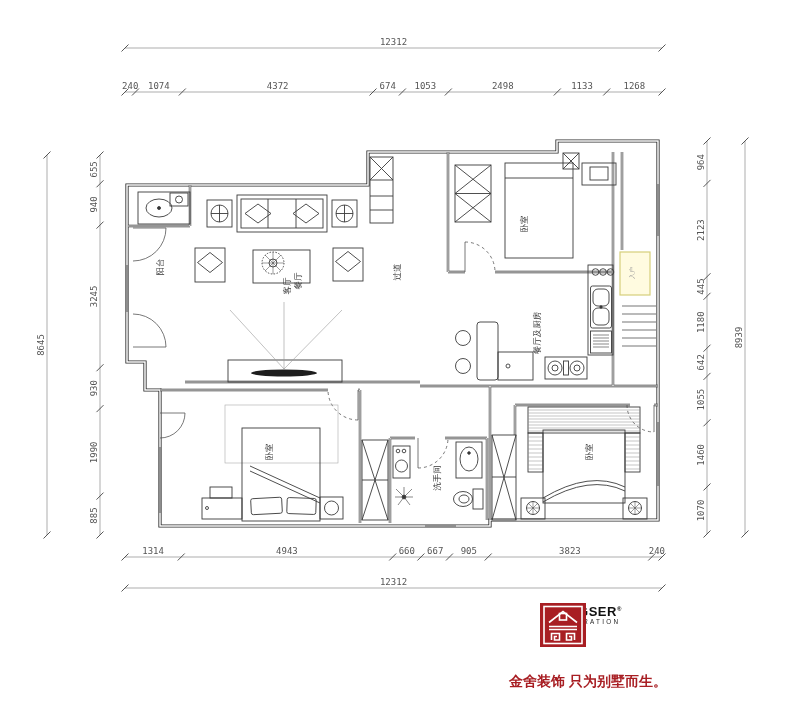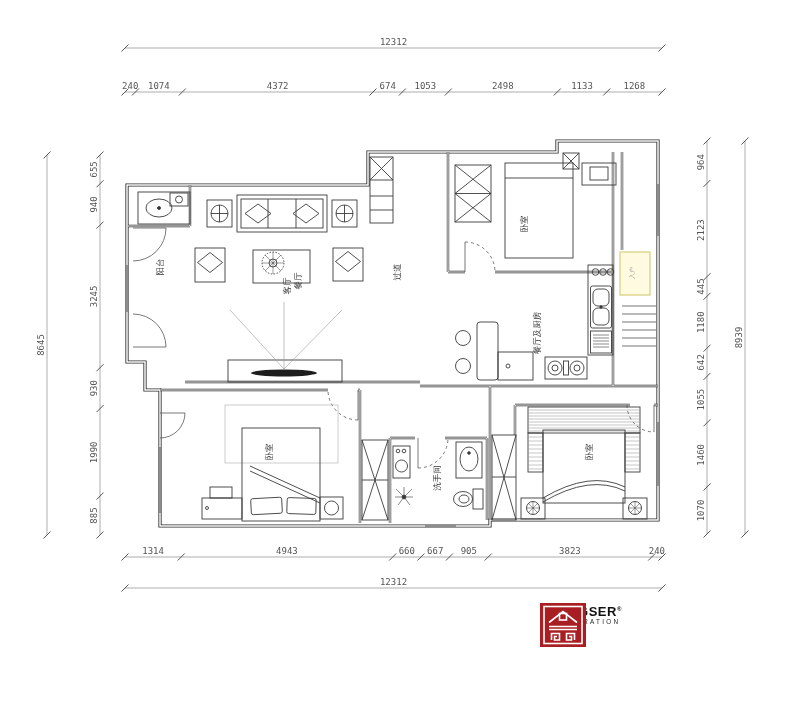--- a/index.html
+++ b/index.html
@@ -328,14 +328,15 @@
       <path d="M9,19.5 L23,8.5 L37,19.5"></path>
       <rect x="19.5" y="10.5" width="7" height="6.5"></rect>
       <path d="M9,23.5 H37 M9,26.5 H37"></path>
       <path d="M11.5,37 V30.5 H19.5 V37 H14.5 V33.5 H17"></path>
       <path d="M34.5,37 V30.5 H26.5 V37 H31.5 V33.5 H29"></path>
     </g>
   </svg>
   <div class="brand"><span>KINGSER</span><sup>®</sup></div>
   <div class="brand-sub">DECORATION</div>
 </div>
+<div class="slogan" style="color: rgb(168, 30, 35);">金舍装饰 只为别墅而生。</div>
 
 </div>
 
 </body></html>

